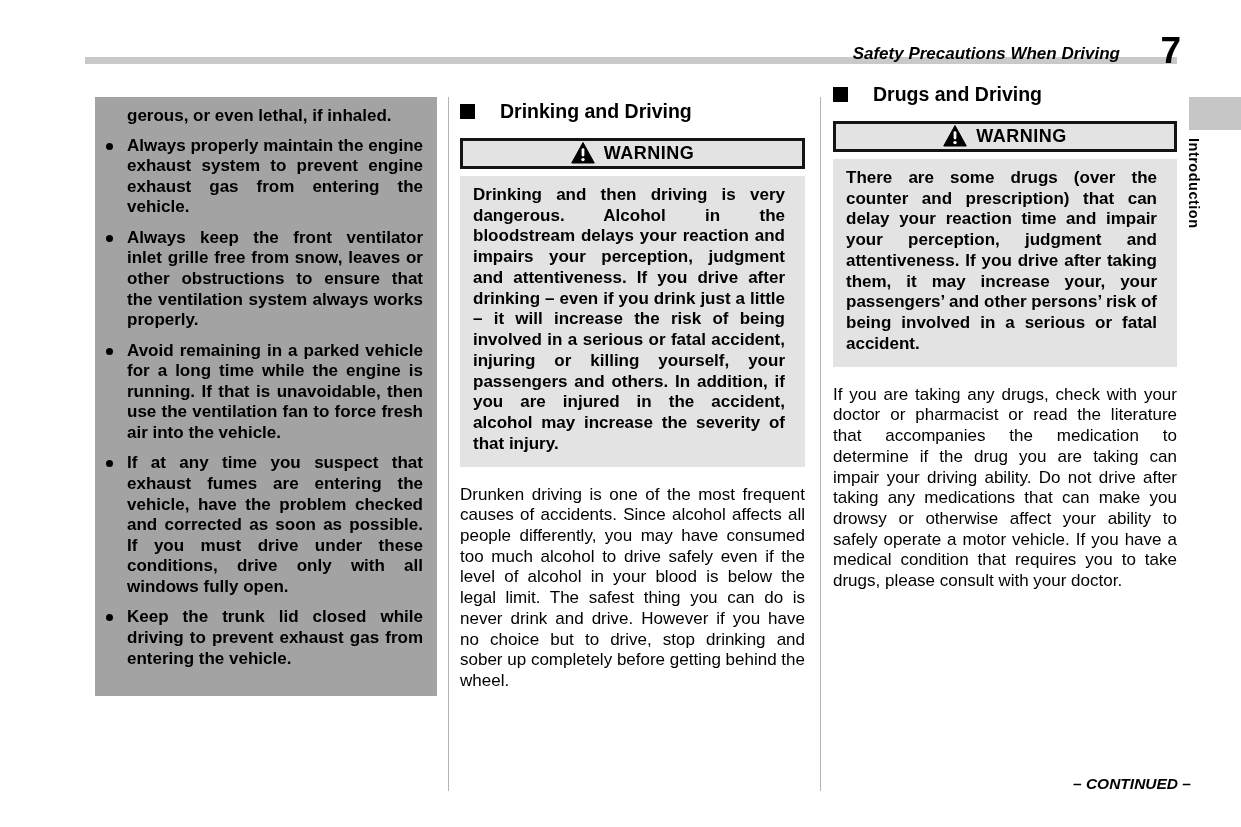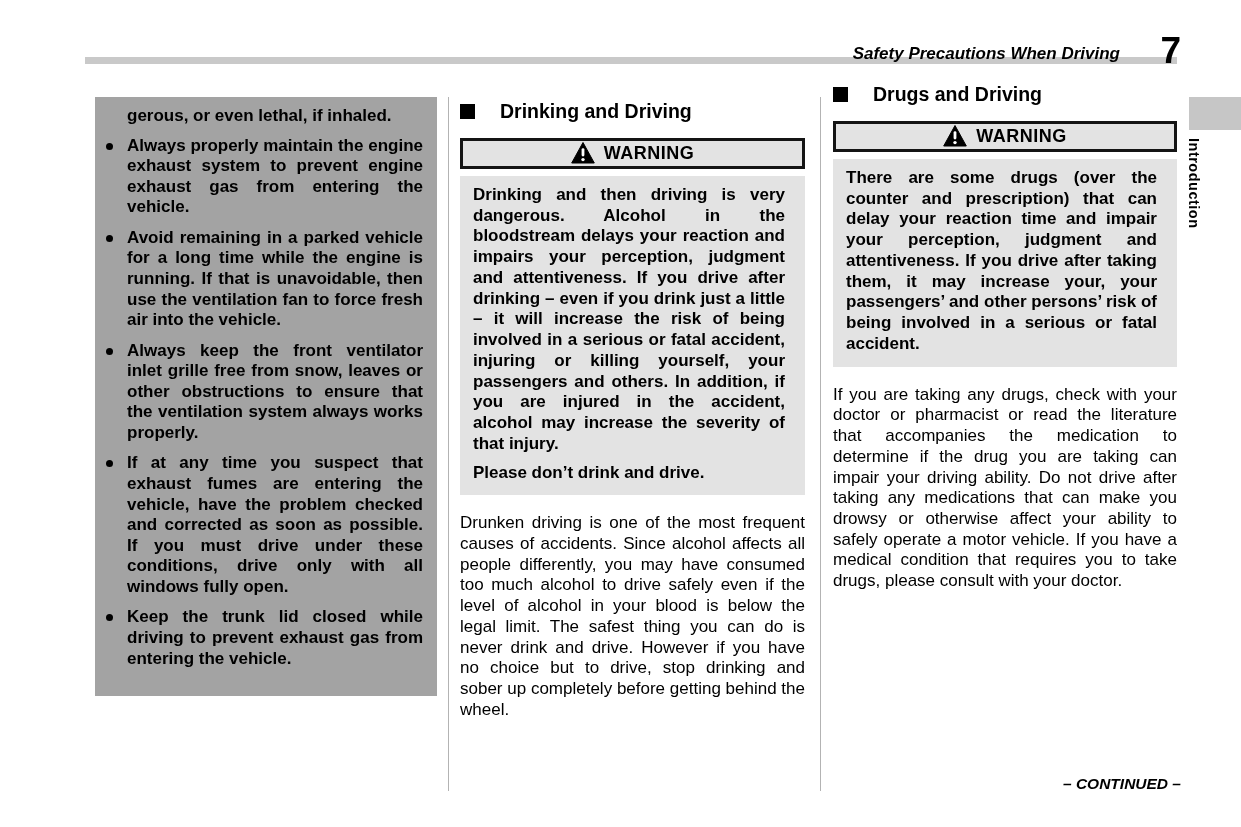--- a/index.html
+++ b/index.html
@@ -47,21 +47,21 @@
   .warn-body p + p { margin-top:8px; }
   .col-body { margin-top:18px; font-size:17px; line-height:1.22; text-align:justify; }
   .col-body p + p { margin-top:14px; }
   
   .intro-tab { position:absolute; left:1189px; top:97px; width:52px; height:33px; background:#c6c6c6; }
   .intro-label {
     position:absolute; left:1186px; top:138px; writing-mode:vertical-rl;
     font-size:14.5px; font-weight:bold; letter-spacing:0.5px;
   }
   
-  .continued { position:absolute; right:60px; top:775px; font-size:15.5px; font-weight:bold; font-style:italic; }
+  .continued { position:absolute; right:50px; top:775px; font-size:15.5px; font-weight:bold; font-style:italic; }
 </style>
 </head>
 <body>
 
 <div class="page">
 
   <div class="header-rule"></div>
   <div class="header-title">Safety Precautions When Driving</div>
   <div class="page-number">7</div>
 
@@ -70,25 +70,25 @@
 
   <div class="col1">
     <div class="lead-line">gerous, or even lethal, if inhaled.</div>
     <ul class="bullets">
       <li>
         <span class="dot"></span>
         <span>Always properly maintain the engine exhaust system to prevent engine exhaust gas from entering the vehicle.</span>
       </li>
       <li>
         <span class="dot"></span>
-        <span>Avoid remaining in a parked vehicle for a long time while the engine is running. If that is unavoidable, then use the ventilation fan to force fresh air into the vehicle.</span>
+        <span>Always keep the front ventilator inlet grille free from snow, leaves or other obstructions to ensure that the ventilation system always works properly.</span>
       </li>
       <li>
         <span class="dot"></span>
-        <span>Always keep the front ventilator inlet grille free from snow, leaves or other obstructions to ensure that the ventilation system always works properly.</span>
+        <span>Avoid remaining in a parked vehicle for a long time while the engine is running. If that is unavoidable, then use the ventilation fan to force fresh air into the vehicle.</span>
       </li>
       <li>
         <span class="dot"></span>
         <span>If at any time you suspect that exhaust fumes are entering the vehicle, have the problem checked and corrected as soon as possible. If you must drive under these conditions, drive only with all windows fully open.</span>
       </li>
       <li>
         <span class="dot"></span>
         <span>Keep the trunk lid closed while driving to prevent exhaust gas from entering the vehicle.</span>
       </li>
     </ul>
@@ -102,21 +102,20 @@
     <div class="warn-header">
       <svg class="warn-icon" viewBox="0 0 24 22">
         <path d="M12 0.5 L23.3 21 H0.7 Z" fill="#000" stroke="#000" stroke-width="1" stroke-linejoin="round"></path>
         <rect x="10.6" y="6.2" width="2.8" height="8.2" rx="1.4" fill="#fff"></rect>
         <circle cx="12" cy="17.6" r="1.7" fill="#fff"></circle>
       </svg>
       <span>WARNING</span>
     </div>
     <div class="warn-body">
       <p>Drinking and then driving is very dangerous. Alcohol in the bloodstream delays your reaction and impairs your perception, judgment and attentiveness. If you drive after drinking – even if you drink just a little – it will increase the risk of being involved in a serious or fatal accident, injuring or killing yourself, your passengers and others. In addition, if you are injured in the accident, alcohol may increase the severity of that injury.</p>
-      <p>Please don’t drink and drive.</p>
     </div>
     <div class="col-body">
       <p>Drunken driving is one of the most frequent causes of accidents. Since alcohol affects all people differently, you may have consumed too much alcohol to drive safely even if the level of alcohol in your blood is below the legal limit. The safest thing you can do is never drink and drive. However if you have no choice but to drive, stop drinking and sober up completely before getting behind the wheel.</p>
     </div>
   </div>
 
   <div class="col3">
     <div class="section-heading">
       <span class="sq"></span>
       <span>Drugs and Driving</span>

